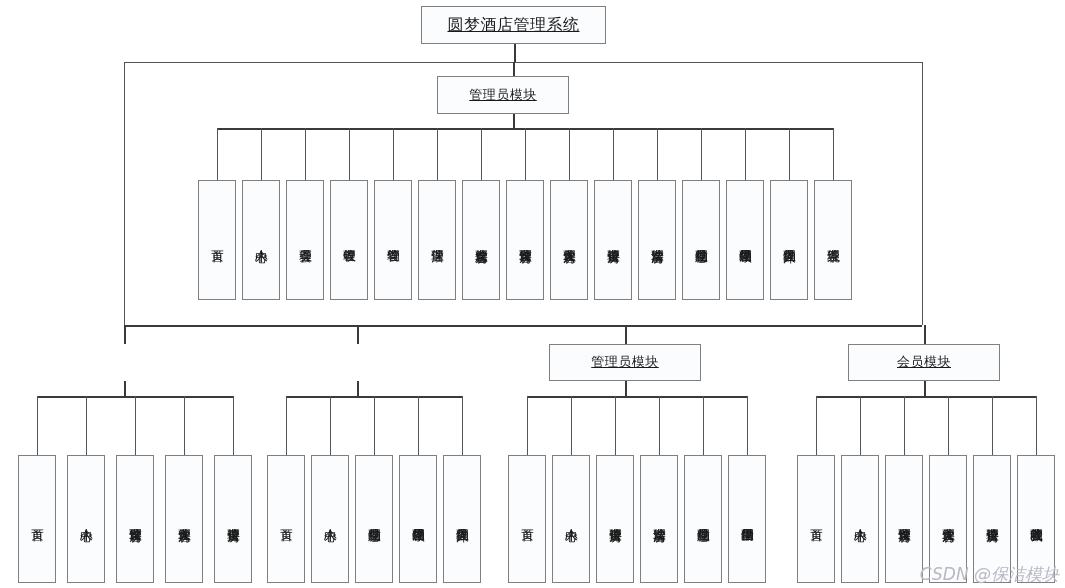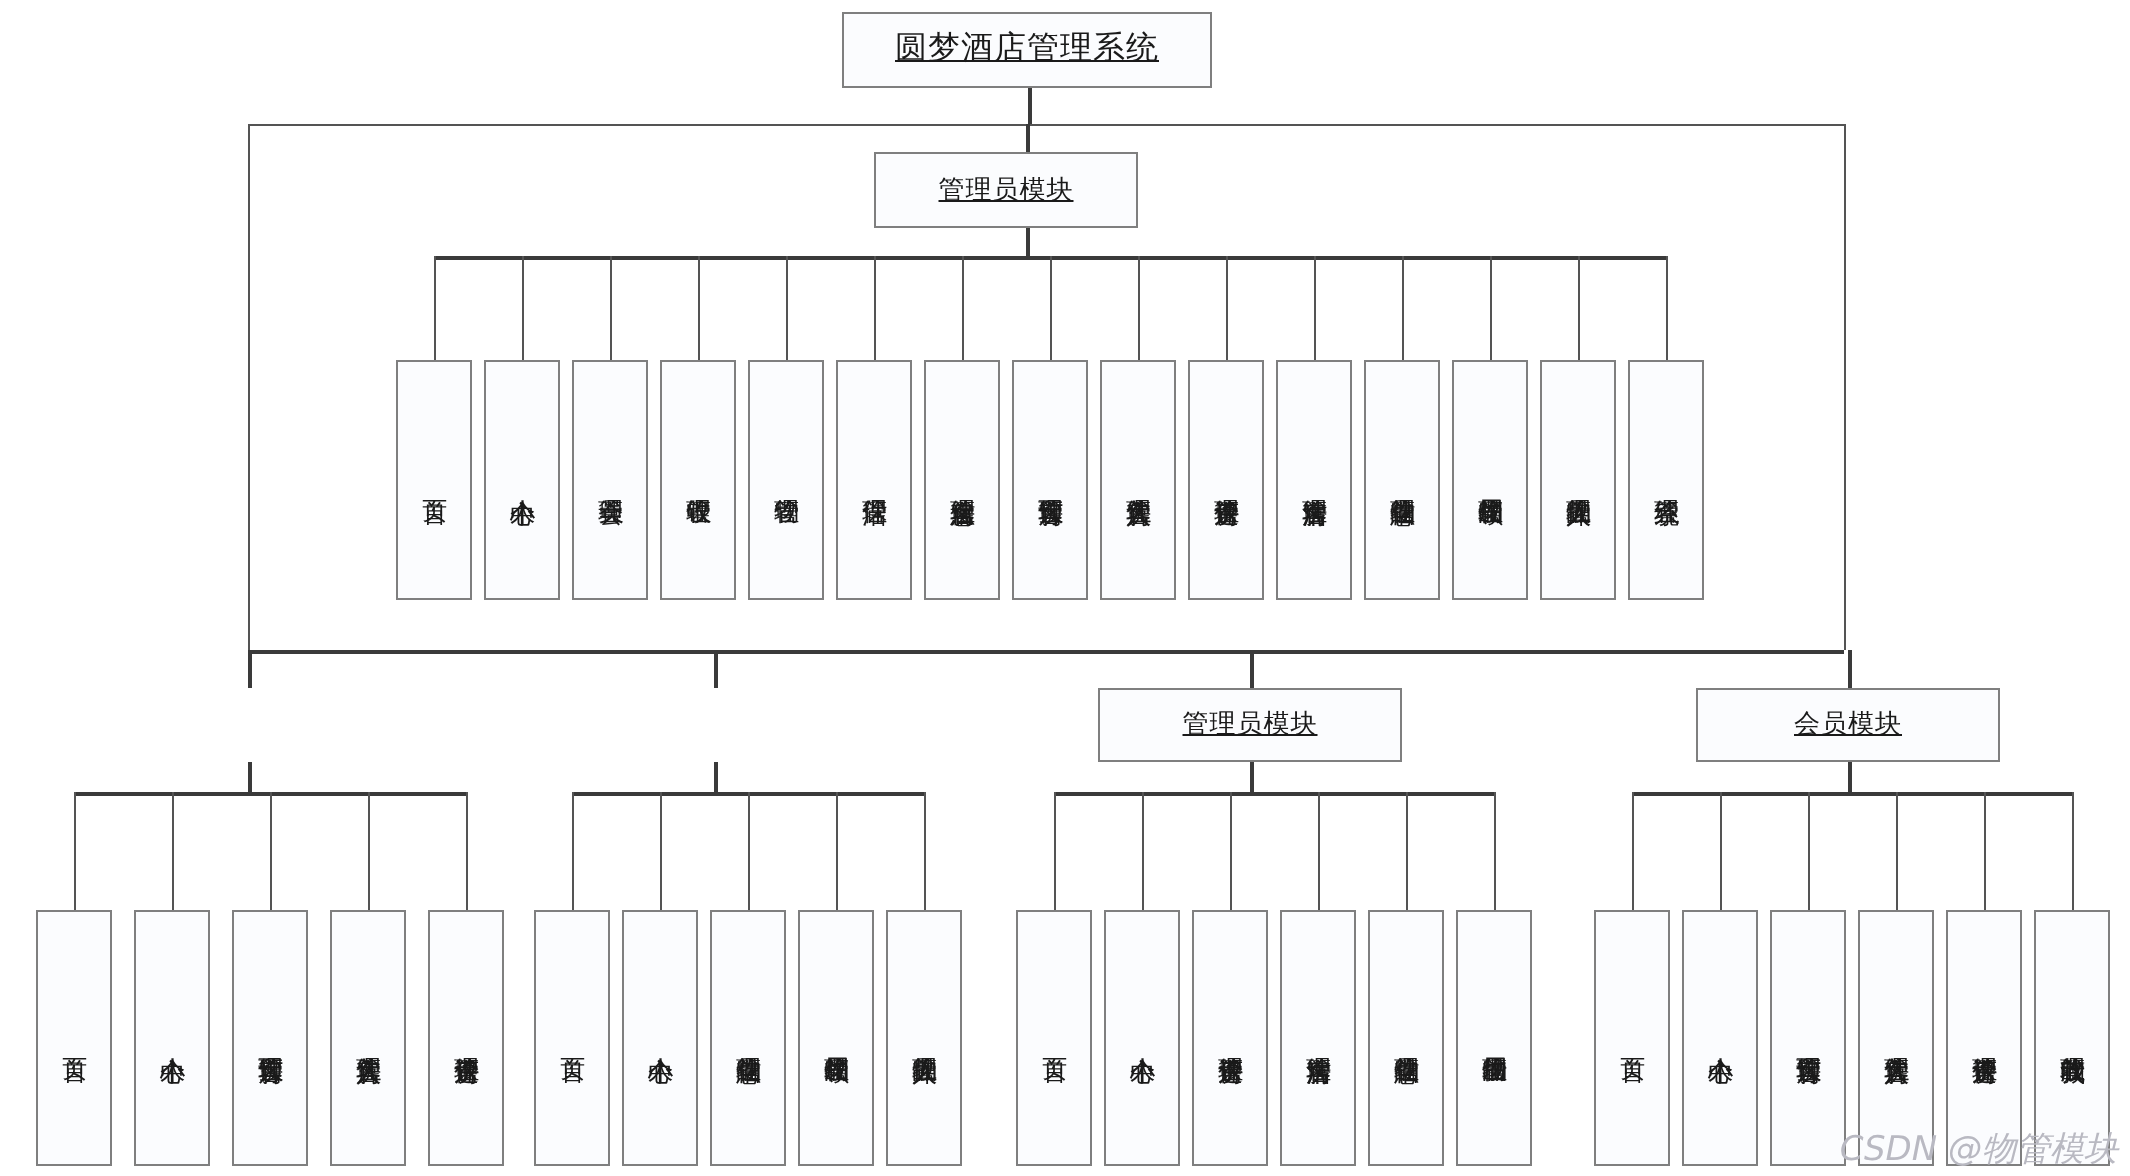--- a/index.html
+++ b/index.html
@@ -167,14 +167,14 @@
     <div class="ln v" style="left: 860px; top: 396px; height: 59px;"></div>
     <div class="node leaf" style="left: 841px; top: 455px; width: 38px; height: 128px;">个人中心</div>
     <div class="ln v" style="left: 904px; top: 396px; height: 59px;"></div>
     <div class="node leaf" style="left: 885px; top: 455px; width: 38px; height: 128px;">客房预订管理</div>
     <div class="ln v" style="left: 948px; top: 396px; height: 59px;"></div>
     <div class="node leaf" style="left: 929px; top: 455px; width: 38px; height: 128px;">客房入住管理</div>
     <div class="ln v" style="left: 992px; top: 396px; height: 59px;"></div>
     <div class="node leaf" style="left: 973px; top: 455px; width: 38px; height: 128px;">退房评价管理</div>
     <div class="ln v" style="left: 1036px; top: 396px; height: 59px;"></div>
     <div class="node leaf" style="left: 1017px; top: 455px; width: 38px; height: 128px;">我的收藏管理</div>
-    <div id="watermark">CSDN @物管模块</div>
+    <div id="watermark">CSDN @保洁模块</div>
   </div>
 
 </body></html>

